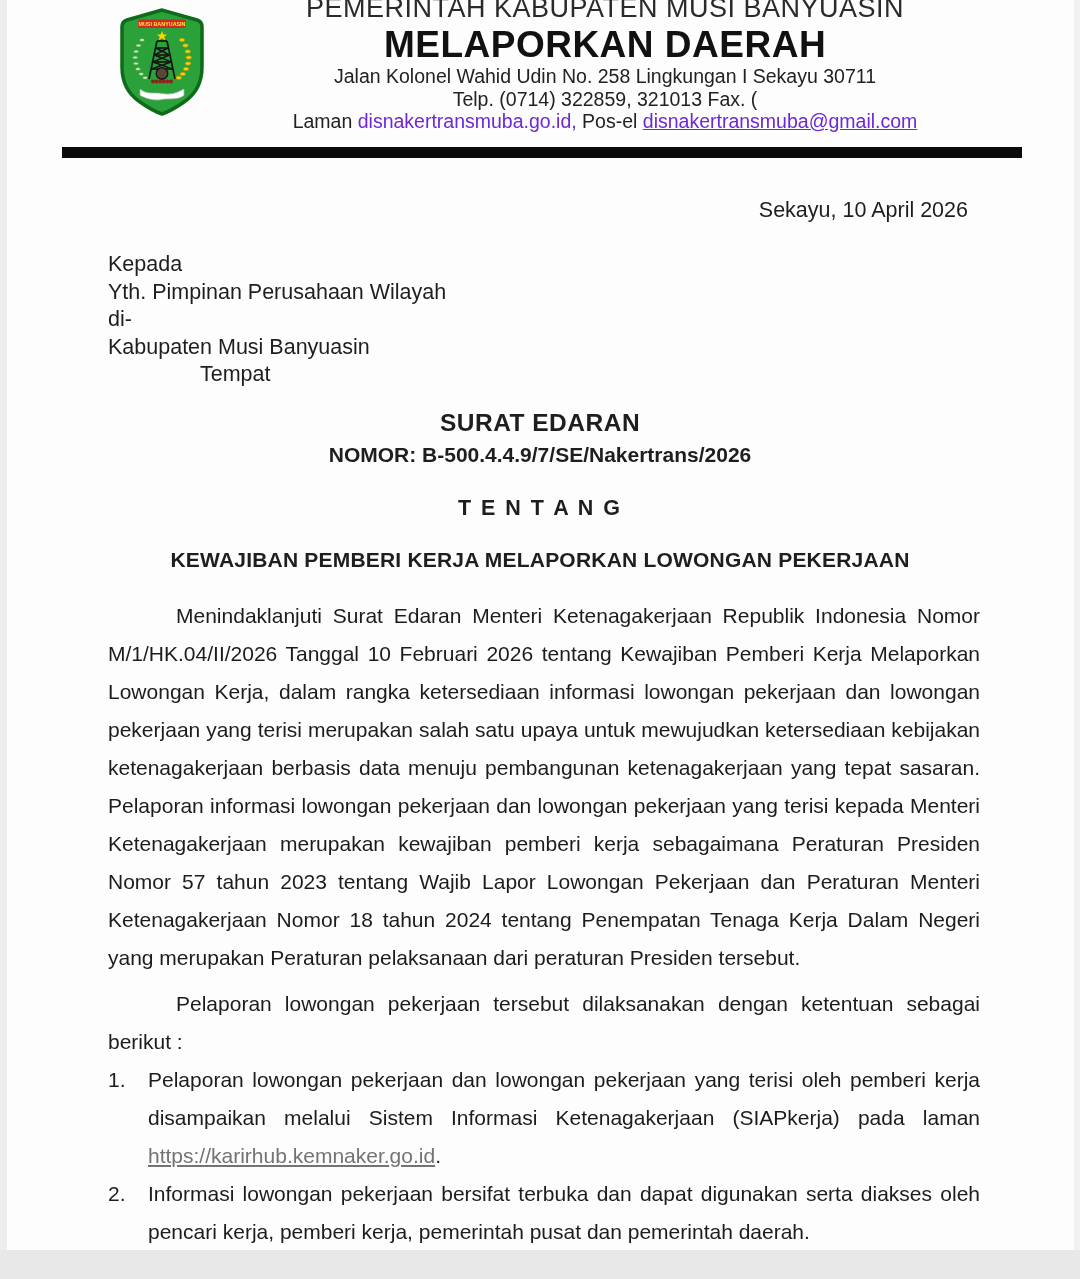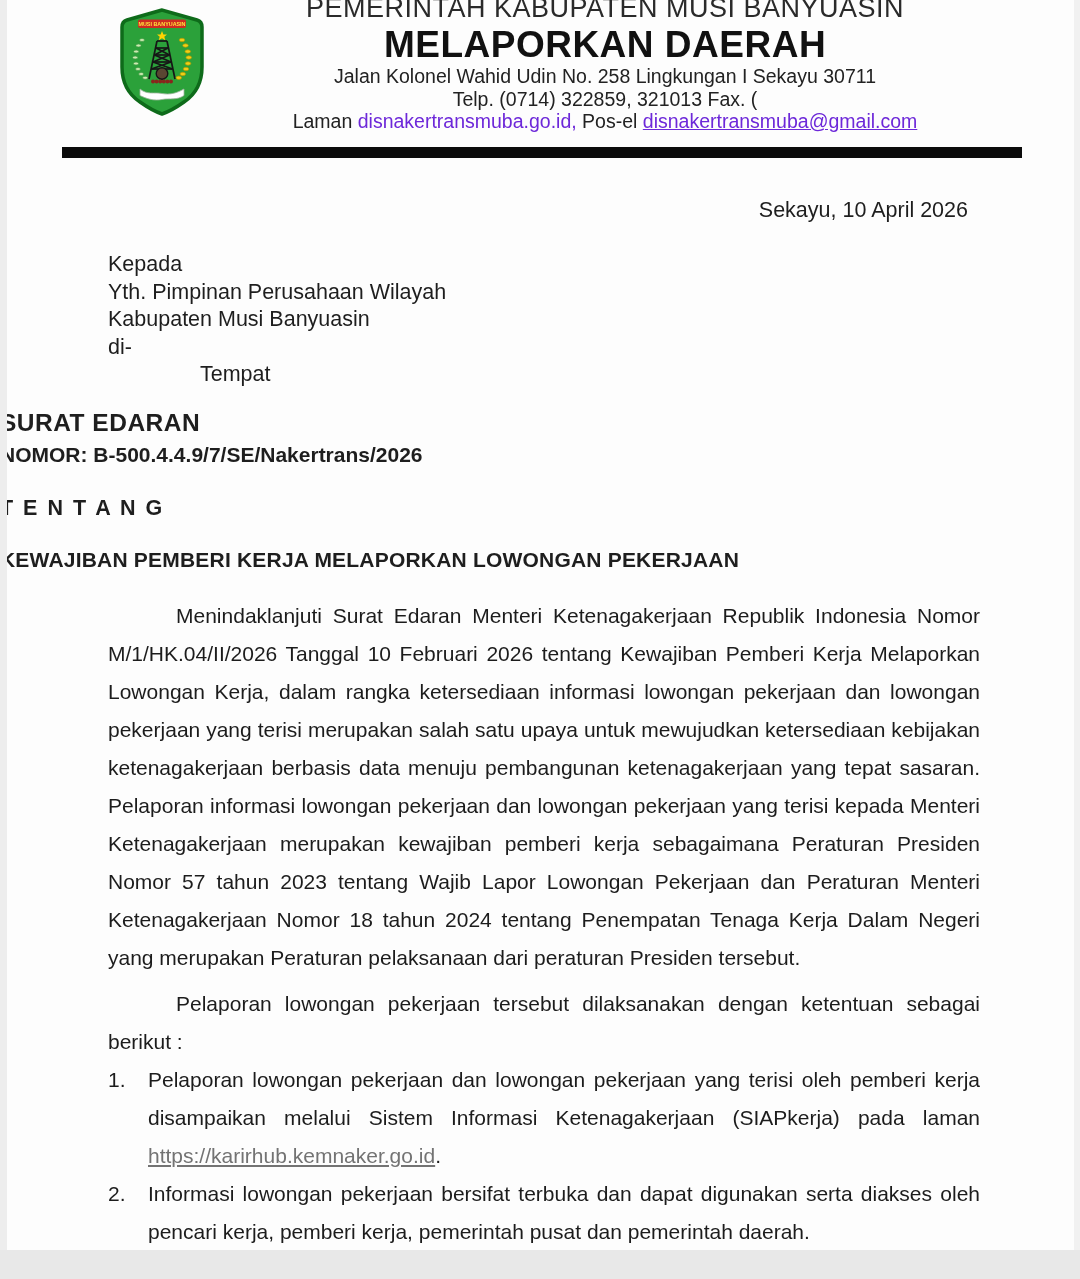--- a/index.html
+++ b/index.html
@@ -25,21 +25,21 @@
   .lh-link{color:#6d28d9;text-decoration:none;}
   .lh-link.u{text-decoration:underline;}
   .bar{height:11px;background:#0b0b0b;margin:7px 58px 0 62px;}
 
   
   .date-line{margin-top:40px;text-align:right;padding-right:112px;font-size:21.5px;line-height:24px;}
   .recipient{margin:29px 0 0 108px;font-size:21.5px;line-height:27.6px;}
   .recipient .place{padding-left:92px;}
 
   
-  .title-block{text-align:left;margin-top:21px;}
+  .title-block{text-align:center;margin-top:21px;}
   .doc-type{font-size:24.5px;font-weight:700;line-height:26px;letter-spacing:.5px;}
   .doc-number{font-size:21px;font-weight:700;line-height:22px;margin-top:8px;}
   .about-label{font-size:21.5px;font-weight:700;margin-top:31px;letter-spacing:2px;line-height:22px;}
   .subject{font-size:21px;font-weight:700;margin-top:30px;line-height:22px;letter-spacing:.2px;}
 
   
   .body-text{margin:26px 100px 0 108px;font-size:21px;line-height:38px;text-align:justify;color:#1c1c1c;}
   .body-text p{margin:0;text-indent:68px;}
   .body-text p.p2{margin-top:8px;}
   .ol{margin:0;}
@@ -123,22 +123,22 @@
       </div>
     </div>
   </div>
   <div class="bar"></div>
 
   <div class="date-line">Sekayu, 10 April 2026</div>
 
   <div class="recipient">
     <div>Kepada</div>
     <div>Yth. Pimpinan Perusahaan Wilayah</div>
+    <div>di-</div>
     <div>Kabupaten Musi Banyuasin</div>
-    <div>di-</div>
     <div class="place">Tempat</div>
   </div>
 
   <div class="title-block">
     <div class="doc-type">SURAT EDARAN</div>
     <div class="doc-number">NOMOR: B-500.4.4.9/7/SE/Nakertrans/2026</div>
     <div class="about-label">T E N T A N G</div>
     <div class="subject">KEWAJIBAN PEMBERI KERJA MELAPORKAN LOWONGAN PEKERJAAN</div>
   </div>
 

